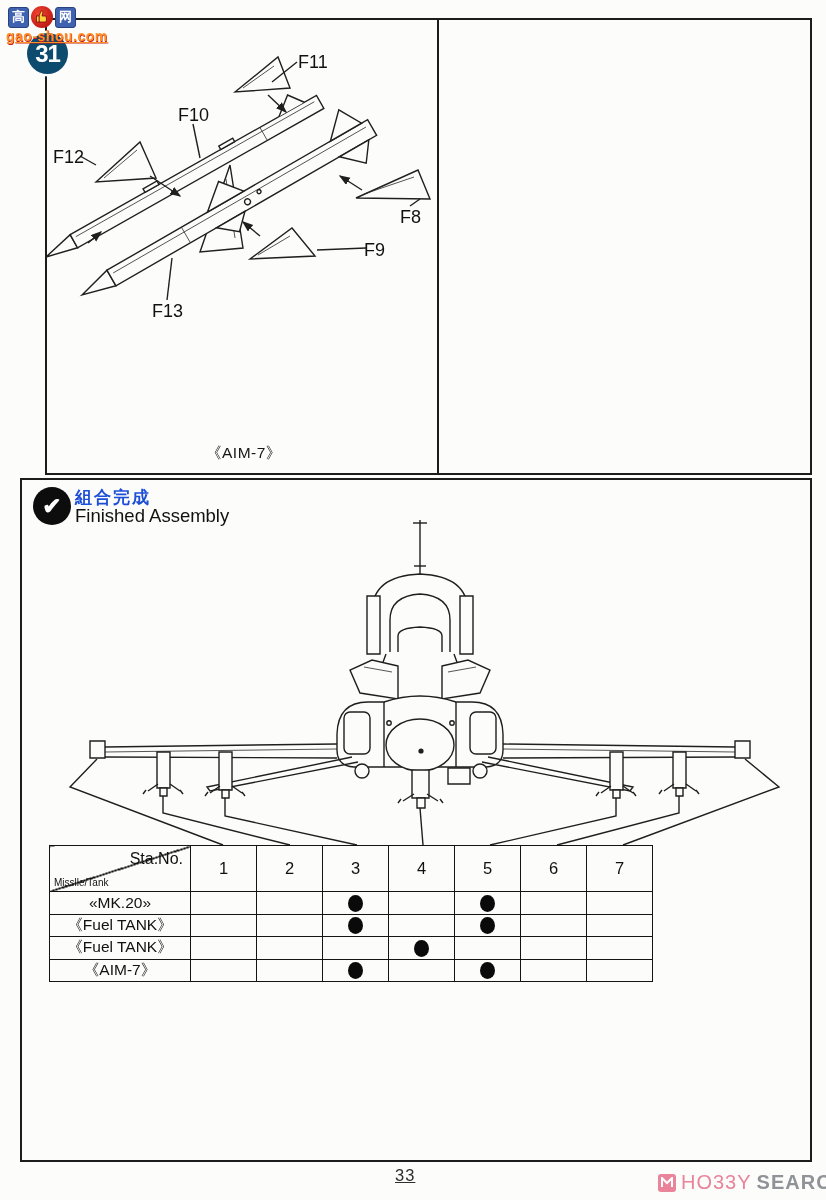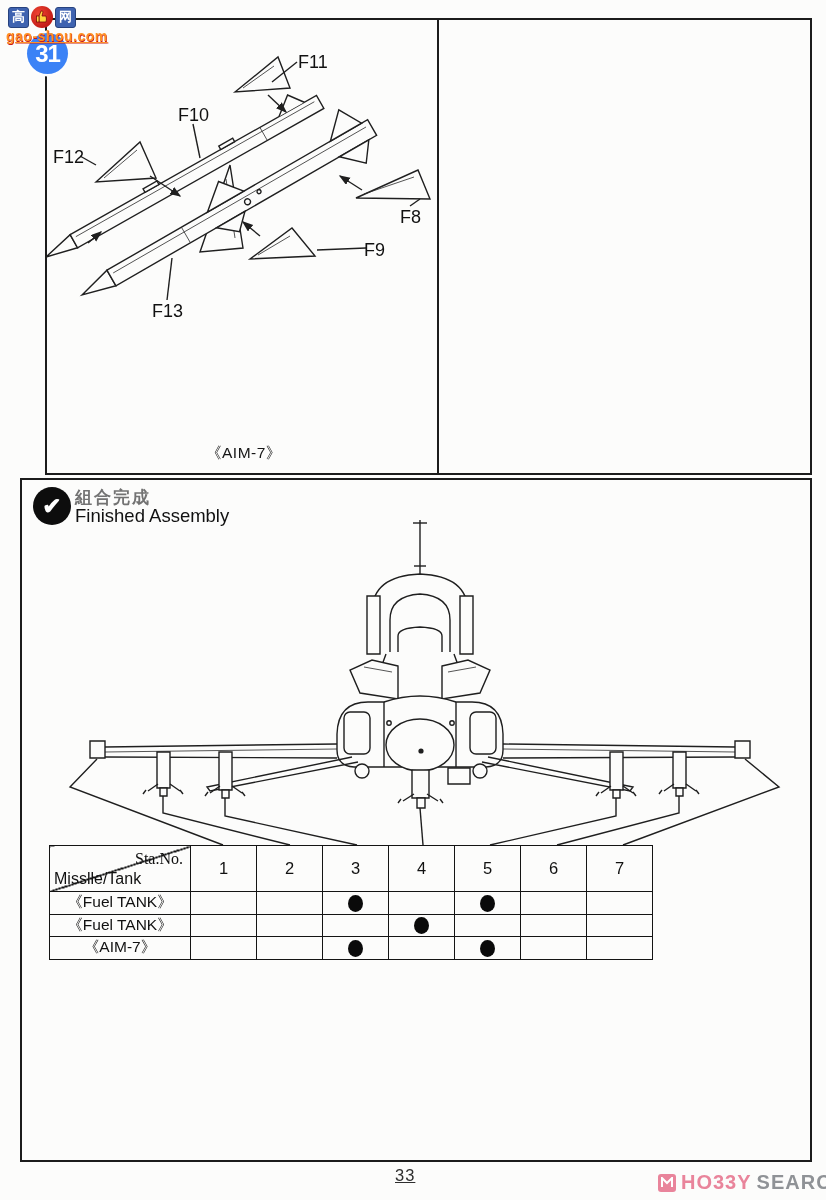--- a/index.html
+++ b/index.html
@@ -13,48 +13,48 @@
   
   .wm{position:absolute;left:8px;top:6px;display:flex;align-items:center;gap:2px;z-index:6;}
   .wm .tile{width:19px;height:19px;background:#3f63b0;border:1px solid #27427e;color:#fff;
             font-size:13px;font-weight:bold;display:flex;align-items:center;justify-content:center;border-radius:3px;}
   .wm .ball{width:22px;height:22px;border-radius:50%;background:radial-gradient(circle at 35% 35%,#f04432,#b00c0c);
             display:flex;align-items:center;justify-content:center;}
   .wm-site{position:absolute;left:6px;top:28px;font-size:14px;font-weight:bold;color:#ff9024;
            text-shadow:0.5px 0.5px 0 #c61b1b;letter-spacing:0.5px;z-index:6;text-decoration:underline;}
 
   .step-badge{position:absolute;left:27px;top:33px;width:41px;height:41px;border-radius:50%;
-              background:#3b82f6;color:#fff;font-size:24px;font-weight:bold;line-height:41px;
+              background:#0c4a6e;color:#fff;font-size:24px;font-weight:bold;line-height:41px;
               text-align:center;box-shadow:0 0 0 2.5px #fdfdfd;z-index:5;letter-spacing:-1px;}
 
   .aim7-caption{position:absolute;left:206px;top:443px;font-size:15.5px;color:#161616;letter-spacing:0.5px;}
 
   .check-badge{position:absolute;left:33px;top:487px;width:38px;height:38px;border-radius:50%;
                background:#0d0d0d;color:#fff;display:flex;align-items:center;justify-content:center;
                font-size:23px;font-weight:bold;z-index:5;}
-  .title-zh{position:absolute;left:75px;top:486px;font-size:17px;font-weight:bold;letter-spacing:2px;color:#737373;}
+  .title-zh{position:absolute;left:75px;top:486px;font-size:17px;font-weight:bold;letter-spacing:2px;color:#1d4ed8;}
   .title-en{position:absolute;left:75px;top:505px;font-size:18.5px;color:#111;}
 
   
   #loadTable{position:absolute;left:49px;top:845px;border-collapse:collapse;table-layout:fixed;z-index:4;}
   #loadTable td{border:1.5px solid #141414;padding:0;text-align:center;vertical-align:middle;
                 font-size:15.5px;color:#111;background:#fcfcfb;height:21.5px;}
   #loadTable tr.hdr td{height:45px;font-size:16.5px;}
   td.corner{position:relative;background:
       linear-gradient(to bottom right,transparent calc(50% - 0.8px),#141414 calc(50% - 0.8px),
                       #141414 calc(50% + 0.8px),transparent calc(50% + 0.8px)),#fcfcfb !important;}
-  .corner-top{position:absolute;top:4px;right:7px;font-size:16px;font-family:Liberation Serif, serif;}
-  .corner-bottom{position:absolute;bottom:3px;left:4px;font-size:16px;}
+  .corner-top{position:absolute;top:4px;right:7px;font-size:16px;}
+  .corner-bottom{position:absolute;bottom:3px;left:4px;font-size:10px;}
   .dot{display:inline-block;width:15px;height:17px;border-radius:50%;background:#0a0a0a;vertical-align:middle;}
 
   .page-num{position:absolute;left:395px;top:1166px;font-size:16.5px;color:#2e2e2e;letter-spacing:1px;text-decoration:underline;}
   .brand{position:absolute;left:658px;top:1171px;display:flex;align-items:center;gap:5px;}
   .brand-icon{width:18px;height:18px;background:#e9849b;border-radius:3px;display:flex;
               align-items:center;justify-content:center;}
-  .brand-primary{font-size:20px;font-weight:bold;color:#e9849b;letter-spacing:1px;}
+  .brand-primary{font-size:20px;font-weight:normal;color:#e9849b;letter-spacing:1px;}
   .brand-secondary{font-size:20px;font-weight:bold;color:#8f9296;letter-spacing:1px;}
 
   svg.lineart{position:absolute;left:0;top:0;z-index:3;}
   svg.lineart *{vector-effect:non-scaling-stroke;}
   .ln{stroke:#1f1f1f;stroke-width:1.4;fill:none;}
   .lnw{stroke:#1f1f1f;stroke-width:1.4;fill:#fcfcfb;}
   .thin{stroke:#2a2a2a;stroke-width:0.8;fill:none;}
   .lbl{font-family:"Liberation Sans",sans-serif;font-size:18px;fill:#111;}
 </style>
 </head>
@@ -269,20 +269,30 @@
           </td>
           <td>1</td>
           <td>2</td>
           <td>3</td>
           <td>4</td>
           <td>5</td>
           <td>6</td>
           <td>7</td>
         </tr>
         <tr>
+          <td>«MK.20»</td>
+          <td></td>
+          <td></td>
+          <td><span class="dot"></span></td>
+          <td></td>
+          <td><span class="dot"></span></td>
+          <td></td>
+          <td></td>
+        </tr>
+        <tr>
           <td>《Fuel TANK》</td>
           <td></td>
           <td></td>
           <td><span class="dot"></span></td>
           <td></td>
           <td><span class="dot"></span></td>
           <td></td>
           <td></td>
         </tr>
         <tr>

